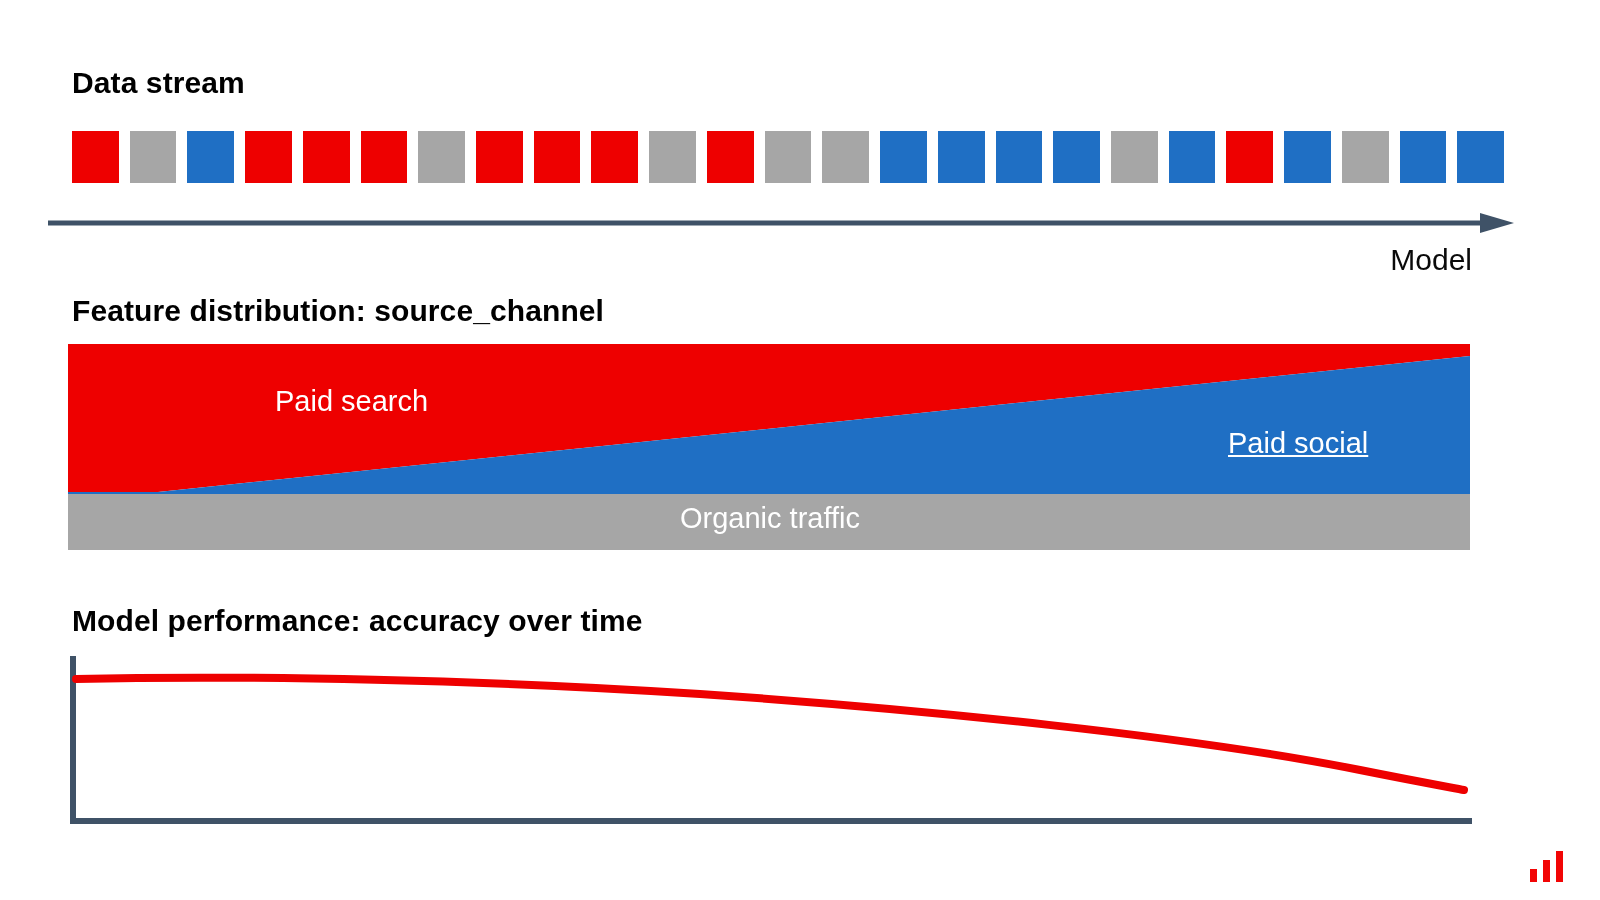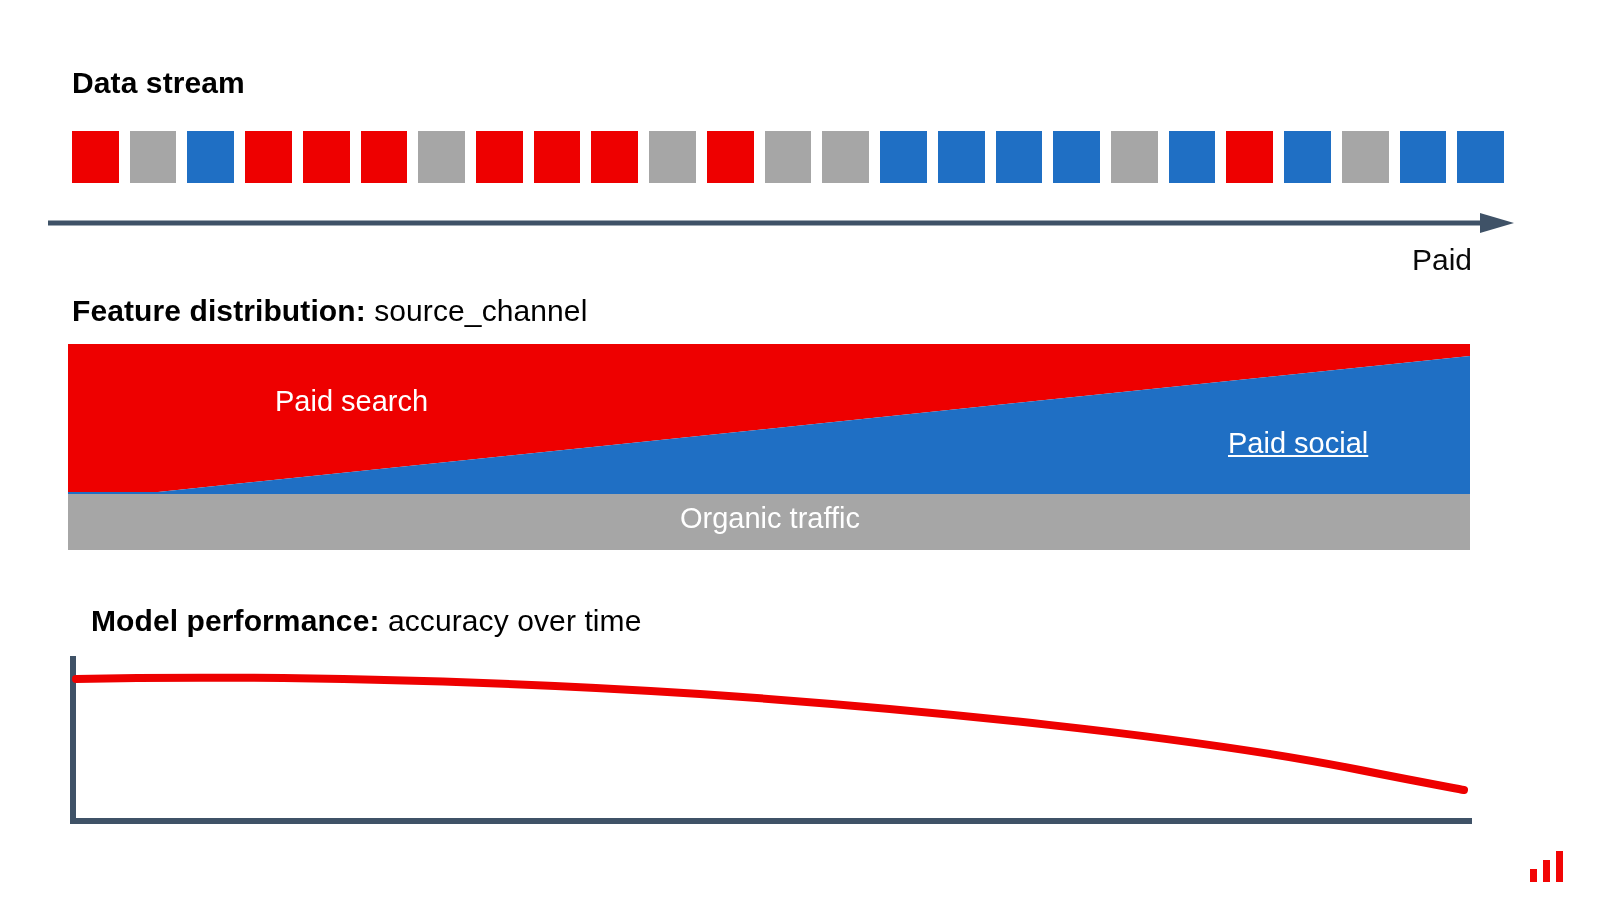--- a/index.html
+++ b/index.html
@@ -19,21 +19,21 @@
   
   .section-title {
     position: absolute;
     font-size: 30px;
     line-height: 34px;
     white-space: nowrap;
     letter-spacing: 0.1px;
     text-align: center;
   }
   .section-title .strong { font-weight: bold; }
-  .section-title .light  { font-weight: normal; }
+  .section-title .light  { font-weight: bold; }
 
   
   #data-stream-row {
     position: absolute;
     left: 72px;
     top: 131px;
     width: 1432px;
     height: 52px;
     display: flex;
     gap: 0px;
@@ -151,21 +151,21 @@
     <div class="cell" style="background: rgb(31, 111, 196);"></div>
   </div>
 
 <div id="time-axis">
   <svg width="1470" height="26" viewBox="0 0 1470 26">
     <line x1="0" y1="13" x2="1436" y2="13" stroke="#3f5267" stroke-width="5"></line>
     <polygon points="1432,3 1466,13 1432,23" fill="#3f5267"></polygon>
   </svg>
 </div>
 
-<div id="time-label">Paid</div>
+<div id="time-label">Model</div>
 
 <div class="section-title" id="title-feature-distribution" style="left:72px; top:294px;">
   <span class="strong">Feature distribution:</span><span class="light"> source_channel</span>
 </div>
 
 <div id="feature-area">
   <svg width="1402" height="206" viewBox="0 0 1402 206" preserveAspectRatio="none">
 
     <polygon points="0,0 1402,0 1402,12 0,12" fill="#ee0000"></polygon>
     <polygon points="0,0 1402,0 1402,12 90,148 0,148" fill="#ee0000"></polygon>
@@ -173,21 +173,21 @@
     <polygon points="90,148 1402,12 1402,150 0,150 0,148" fill="#1f6fc4"></polygon>
 
     <rect x="0" y="150" width="1402" height="56" fill="#a6a6a6"></rect>
   </svg>
 </div>
 
 <div class="area-label" id="label-paid-search">Paid search</div>
 <div class="area-label" id="label-paid-social">Paid social</div>
 <div class="area-label" id="label-organic">Organic traffic</div>
 
-<div class="section-title" id="title-model-performance" style="left:72px; top:604px;margin-left:19px;">
+<div class="section-title" id="title-model-performance" style="left:72px; top:604px;">
   <span class="strong">Model performance:</span><span class="light"> accuracy over time</span>
 </div>
 
 <div id="accuracy-chart">
   <svg width="1420" height="180" viewBox="0 0 1420 180">
 
     <line x1="13" y1="6" x2="13" y2="172" stroke="#3f5267" stroke-width="6"></line>
 
     <line x1="10" y1="171" x2="1412" y2="171" stroke="#3f5267" stroke-width="6"></line>
 

